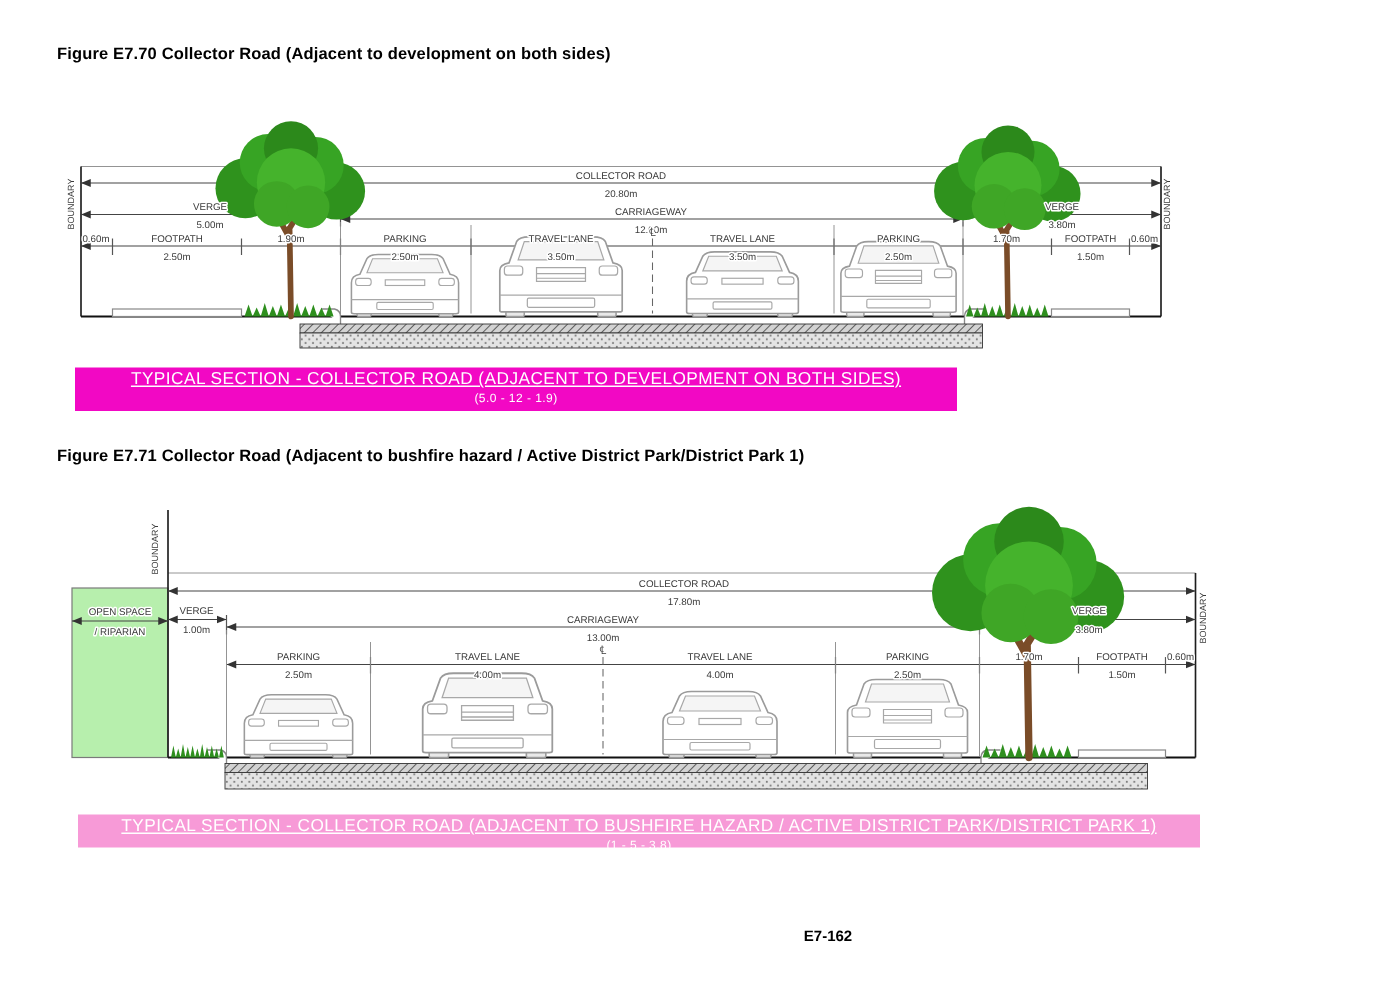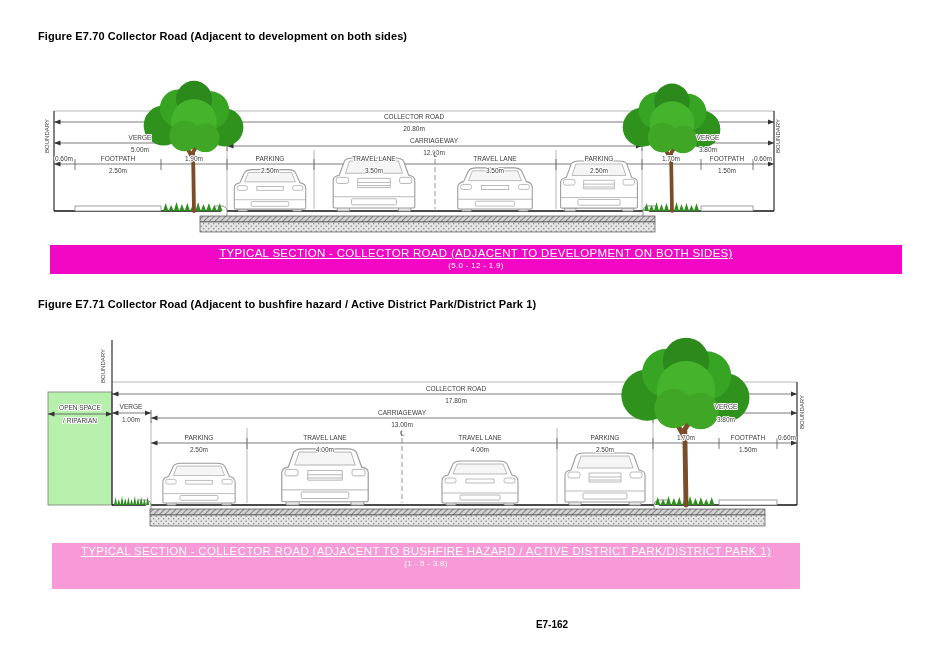--- a/index.html
+++ b/index.html
@@ -240,24 +240,24 @@
       <text class="lab" x="480" y="452">4.00m</text>
       <text class="lab" x="605" y="440">PARKING</text>
       <text class="lab" x="605" y="452">2.50m</text>
       <text class="lab" x="686" y="440">1.70m</text>
       <text class="lab" x="748" y="440">FOOTPATH</text>
       <text class="lab" x="748" y="452">1.50m</text>
       <text class="lab" x="787" y="440">0.60m</text>
     </g>
   </svg>
 
-  <div class="banner" style="left: 50px; top: 245px; width: 852px; height: 29px; background-color: rgb(242, 8, 196);">
+  <div class="banner" style="left: 50px; top: 245px; width: 588px; height: 29px; background-color: rgb(242, 8, 196);">
     <span class="t">TYPICAL SECTION - COLLECTOR ROAD (ADJACENT TO DEVELOPMENT ON BOTH SIDES)</span>
     <span class="s">(5.0 - 12 - 1.9)</span>
   </div>
 
-  <div class="banner" style="left: 52px; top: 543px; width: 748px; height: 46px; background-color: rgb(247, 154, 215);">
+  <div class="banner" style="left: 52px; top: 543px; width: 748px; height: 22px; background-color: rgb(247, 154, 215);">
     <span class="t">TYPICAL SECTION - COLLECTOR ROAD (ADJACENT TO BUSHFIRE HAZARD / ACTIVE DISTRICT PARK/DISTRICT PARK 1)</span>
     <span class="s">(1 - 5 - 3.8)</span>
   </div>
 
   <div class="pageno">E7-162</div>
 </div>
 
 </body></html>

